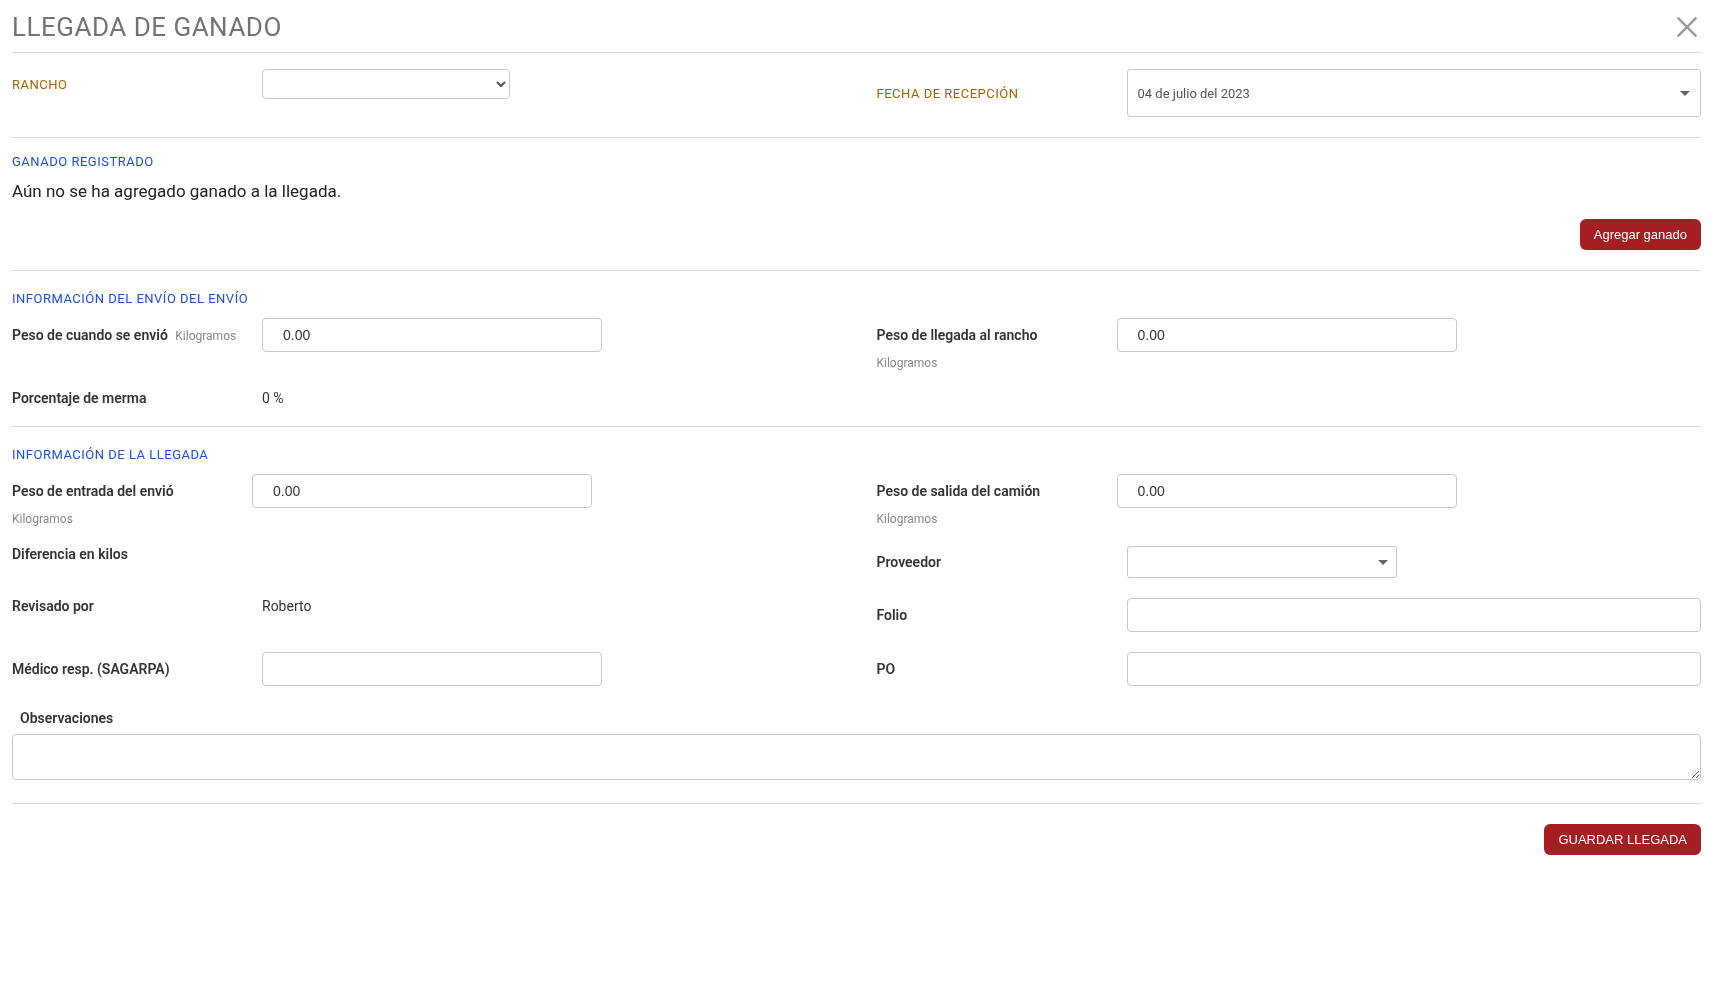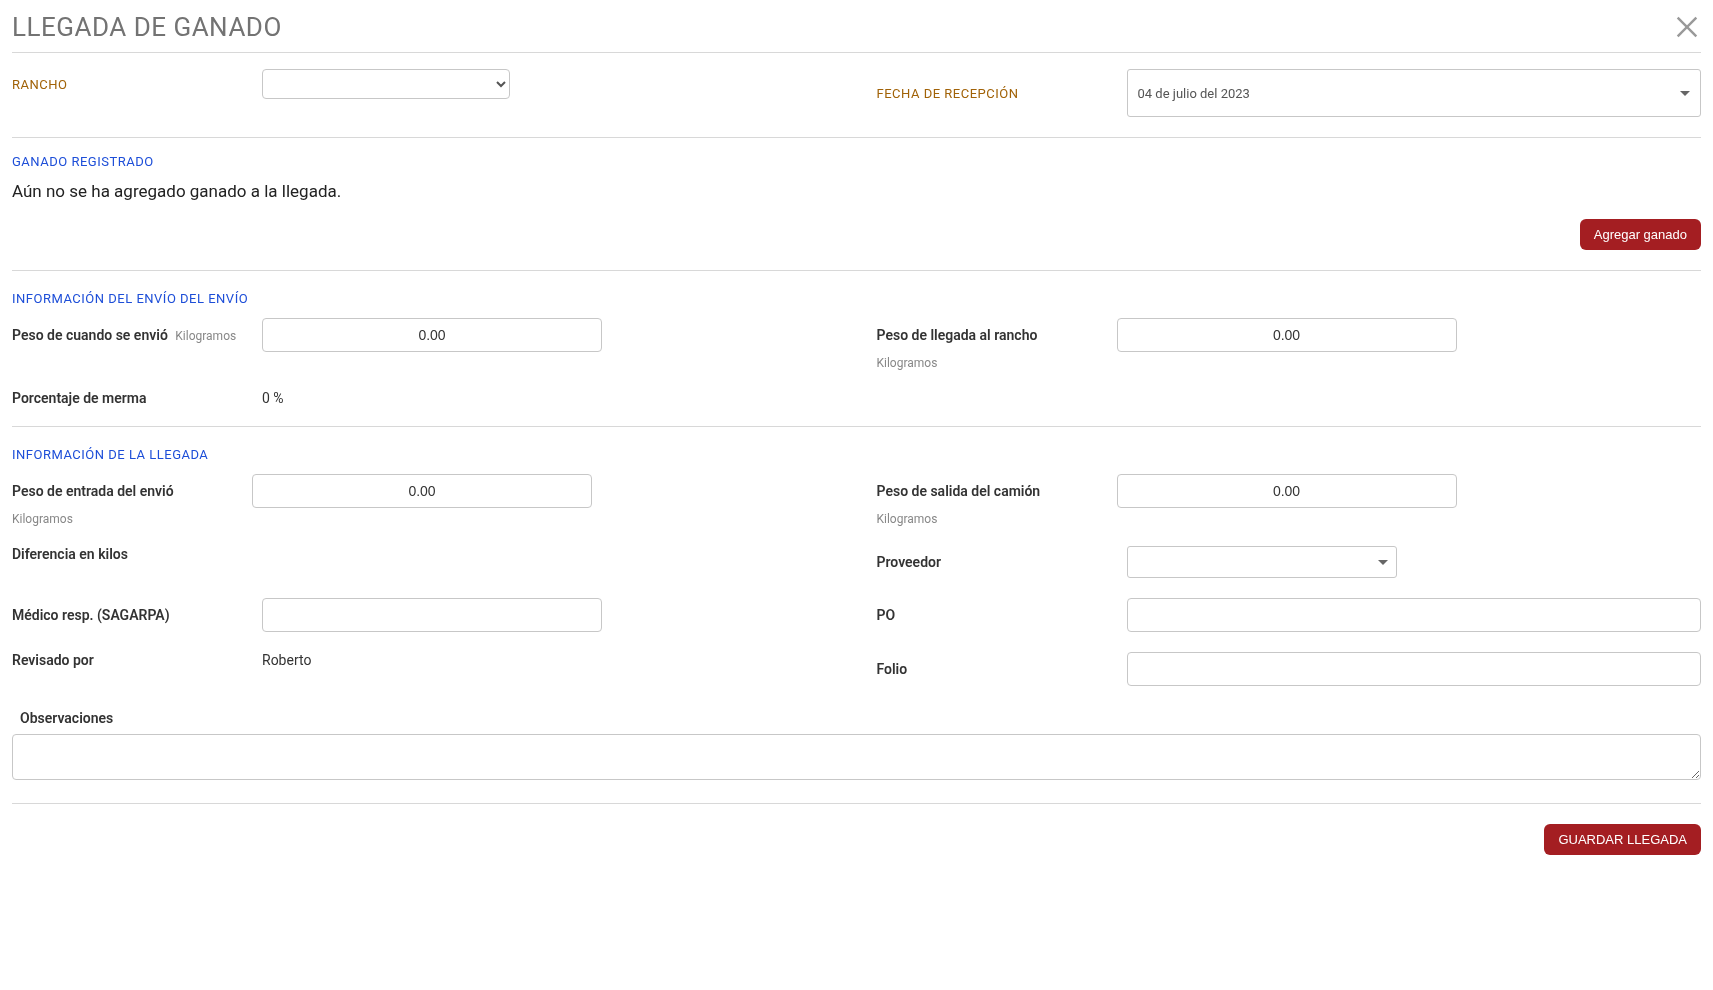--- a/index.html
+++ b/index.html
@@ -130,21 +130,20 @@
     .text-input {
       flex: 1;
       height: 34px;
       border: 1px solid #c7c7c7;
       border-radius: 4px;
       background: #fff;
       padding: 6px 20px;
       font-size: 14px;
       color: #333;
       max-width: 340px;
-      text-align: center;
     }
     .text-input-wide {
       max-width: none;
     }
     .static-value {
       color: #333;
       font-size: 14px;
     }
     .col-stack {
       flex: 1;
@@ -303,36 +302,36 @@
       <div class="field-label-bold" style="flex:0 0 240px;">Proveedor</div>
       <div class="combo-select">
         <span></span>
         <span class="caret-down"></span>
       </div>
     </div>
   </div>
 
   <div class="two-col-row">
     <div class="col">
+      <div class="field-label-bold" style="flex:0 0 240px;">Revisado por</div>
+      <div class="static-value">Roberto</div>
+    </div>
+    <div class="col">
+      <div class="field-label-bold" style="flex:0 0 240px;">Folio</div>
+      <input type="text" class="text-input text-input-wide" style="">
+    </div>
+  </div>
+
+  <div class="two-col-row">
+    <div class="col">
       <div class="field-label-bold" style="flex:0 0 240px;">Médico resp. (SAGARPA)</div>
       <input type="text" class="text-input" style="">
     </div>
     <div class="col">
       <div class="field-label-bold" style="flex:0 0 240px;">PO</div>
-      <input type="text" class="text-input text-input-wide" style="">
-    </div>
-  </div>
-
-  <div class="two-col-row">
-    <div class="col">
-      <div class="field-label-bold" style="flex:0 0 240px;">Revisado por</div>
-      <div class="static-value">Roberto</div>
-    </div>
-    <div class="col">
-      <div class="field-label-bold" style="flex:0 0 240px;">Folio</div>
       <input type="text" class="text-input text-input-wide" style="">
     </div>
   </div>
 
   <div class="obs-row">
     <div class="obs-label">Observaciones</div>
     <textarea class="textarea-input" style=""></textarea>
   </div>
 </div>
 

